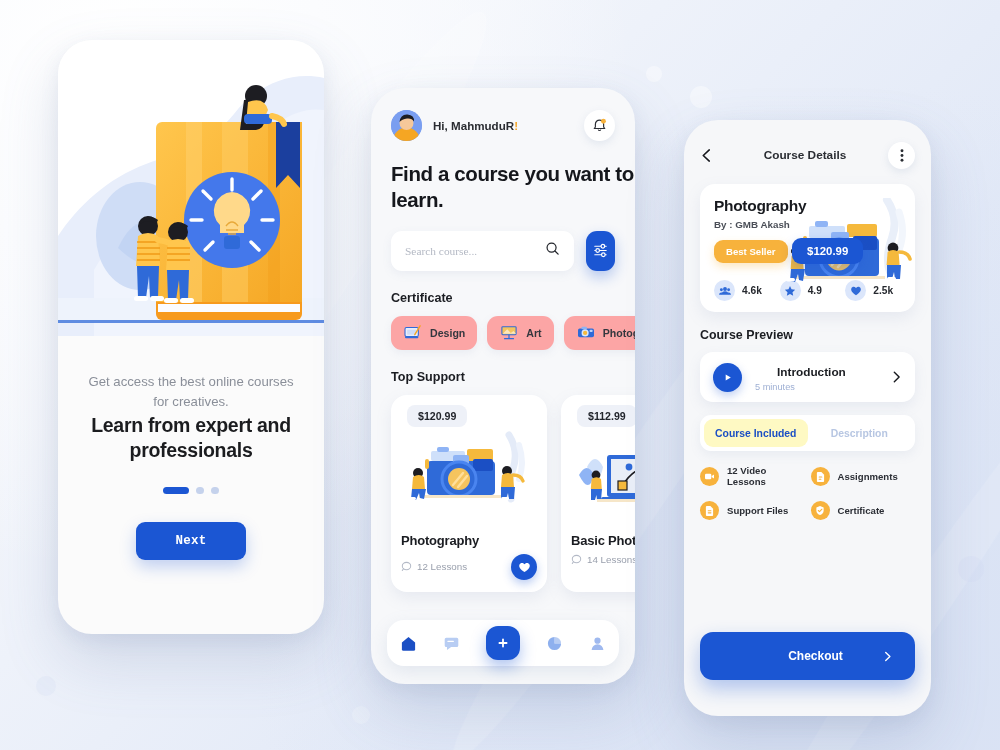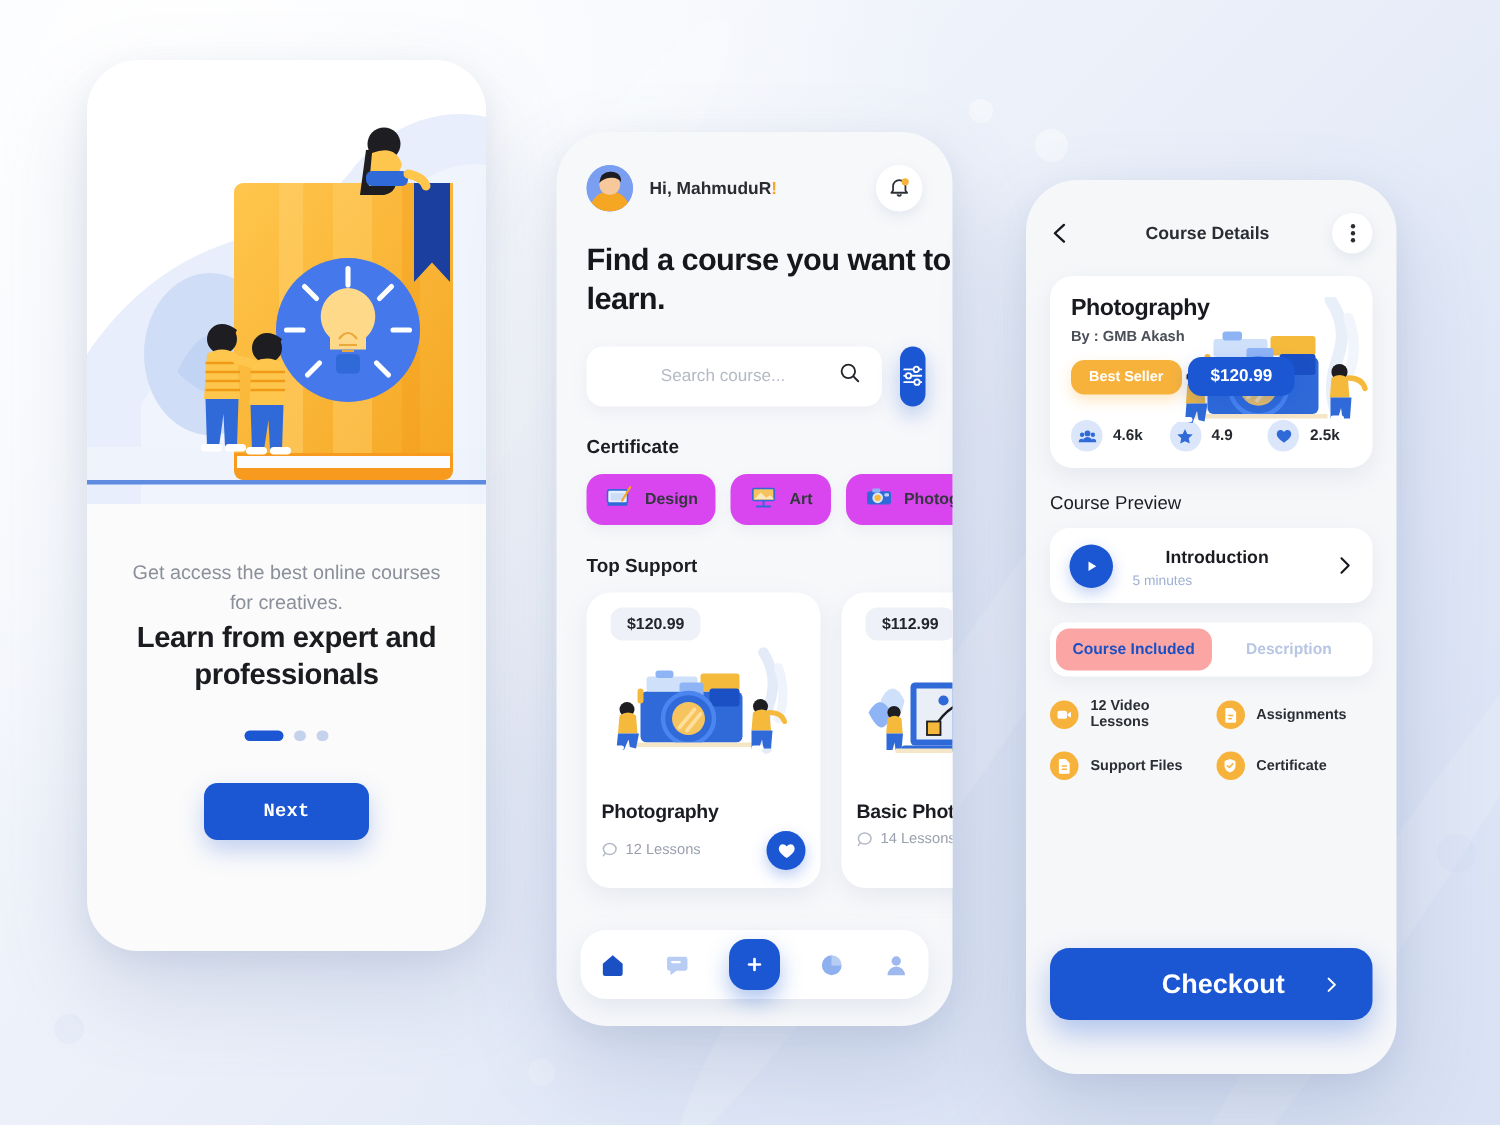--- a/index.html
+++ b/index.html
@@ -64,28 +64,28 @@
     display: flex; align-items: center; justify-content: center; border: 0; cursor: pointer;
     box-shadow: 0 3px 9px rgba(120,140,180,.16); position: relative;
   }
   #p2-heading { margin-top: 20px; font-size: 20.5px; font-weight: 700; color: #15171c; line-height: 1.26; letter-spacing: -.4px; }
   #search-row { margin-top: 18px; display: flex; align-items: center; gap: 12px; padding-right: 20px; }
   #search-box {
     flex: 1; height: 40px; background: #fff; border-radius: 11px;
     display: flex; align-items: center; padding: 0 14px;
     box-shadow: 0 3px 10px rgba(120,140,180,.10);
   }
-  #search-input { flex: 1; border: 0; outline: 0; background: transparent; font-family: Liberation Sans, sans-serif; font-size: 11.4px; color: #737884; text-align: center; }
+  #search-input { flex: 1; border: 0; outline: 0; background: transparent; font-family: Liberation Serif, serif; font-size: 11.4px; color: #737884; }
   #search-input::placeholder { color: #b4b9c4; }
   #filter-btn { width: 40px; height: 40px; border-radius: 11px; background: #1b56d3; border: 0; cursor: pointer;
     display: flex; align-items: center; justify-content: center; box-shadow: 0 6px 14px rgba(27,86,211,.30); }
   .sec-title { margin-top: 20px; font-size: 12.6px; font-weight: 700; color: #1b1d22; }
   #cats { display: flex; gap: 10px; margin-top: 11px; }
   .cat {
-    flex: none; height: 34px; background: #d946ef; border-radius: 11px;
+    flex: none; height: 34px; background: #fca5a5; border-radius: 11px;
     display: flex; align-items: center; gap: 7px; padding: 0 12px;
     font-size: 10.6px; font-weight: 600; color: #34373e; cursor: pointer;
     box-shadow: 0 3px 9px rgba(120,140,180,.10);
   }
   #courses { display: flex; gap: 14px; margin-top: 11px; }
   .course-card {
     flex: none; width: 156px; background: #fff; border-radius: 16px; padding: 10px 10px 12px;
     box-shadow: 0 6px 16px rgba(120,140,180,.13); cursor: pointer;
   }
   .price-pill { display: inline-block; background: #eef1f8; border-radius: 8px; padding: 5px 11px;
@@ -116,40 +116,40 @@
     box-shadow: 0 6px 16px rgba(120,140,180,.13); overflow: hidden; }
   #dc-title { font-size: 15.5px; font-weight: 700; color: #181a1f; letter-spacing: -.3px; }
   #dc-author { margin-top: 4px; font-size: 9.8px; color: #4a4e57; font-weight: 600; }
   .badge { display: inline-block; border-radius: 9px; font-weight: 700; color: #fff; text-align: center; }
   #badge-seller { margin-top: 9px; background: #f7b23c; padding: 6px 12px; font-size: 9.6px; box-shadow: 0 4px 9px rgba(247,178,60,.30); }
   #badge-price { margin-top: 8px; background: #1b56d3; padding: 7px 15px; font-size: 11.4px; box-shadow: 0 5px 11px rgba(27,86,211,.28); }
   #stats { display: flex; align-items: center; margin-top: 16px; gap: 10px; }
   .stat { display: flex; align-items: center; gap: 7px; flex: 1; }
   .stat-ic { width: 21px; height: 21px; border-radius: 50%; background: #dbe6fb; display: flex; align-items: center; justify-content: center; flex: none; }
   .stat-val { font-size: 10.2px; font-weight: 700; color: #25282e; }
-  #preview-title { margin-top: 16px; font-size: 12.4px; font-weight: 400; color: #1b1d22; }
+  #preview-title { margin-top: 16px; font-size: 12.4px; font-weight: 700; color: #1b1d22; }
   #preview-row { margin-top: 10px; background: #fff; border-radius: 13px; height: 50px; display: flex; align-items: center;
     padding: 0 13px; cursor: pointer; box-shadow: 0 5px 13px rgba(120,140,180,.12); }
   #play-ic { width: 29px; height: 29px; border-radius: 50%; background: #1b56d3; display: flex; align-items: center; justify-content: center;
     flex: none; box-shadow: 0 4px 10px rgba(27,86,211,.28); }
   #prev-txt { margin-left: 13px; }
   #prev-name { font-size: 11.8px; font-weight: 700; color: #1a1c21; padding-left: 22px; }
   #prev-dur { font-size: 9.2px; color: #9fb0d4; margin-top: 2px; }
   #seg { margin-top: 13px; background: #fff; border-radius: 11px; display: flex; padding: 4px; box-shadow: 0 4px 11px rgba(120,140,180,.10); }
   .seg-btn { flex: 1; height: 28px; border: 0; border-radius: 9px; background: transparent; cursor: pointer;
     font-family: inherit; font-size: 10.4px; font-weight: 700; color: #b7c6e2; }
-  .seg-btn.on { background: #fca5a5; color: #1b4fc4; }
+  .seg-btn.on { background: #fef9c3; color: #1b4fc4; }
   #features { margin-top: 14px; display: grid; grid-template-columns: 1fr 1fr; row-gap: 14px; column-gap: 6px; }
   .feat { display: flex; align-items: center; gap: 8px; }
   .feat-ic { width: 19px; height: 19px; border-radius: 50%; background: #f7b23c; display: flex; align-items: center; justify-content: center; flex: none; }
   .feat-lbl { font-size: 9.6px; font-weight: 600; color: #2b2e35; }
   #checkout-btn {
     position: absolute; left: 16px; right: 16px; bottom: 36px; height: 48px;
     background: #1b56d3; border: 0; border-radius: 13px; cursor: pointer; color: #fff;
-    font-family: inherit; font-size: 18px; font-weight: 700; display: flex; align-items: center; justify-content: center;
+    font-family: inherit; font-size: 12px; font-weight: 700; display: flex; align-items: center; justify-content: center;
     box-shadow: 0 9px 20px rgba(27,86,211,.32);
     padding-left: 16px;
   }
   #checkout-chev { position: absolute; right: 22px; display: flex; align-items: center; }
 </style>
 </head>
 <body>
 
 <div id="bg">
   <div class="streak" style="left:270px;top:-40px;width:80px;height:620px;opacity:.5;"></div>

